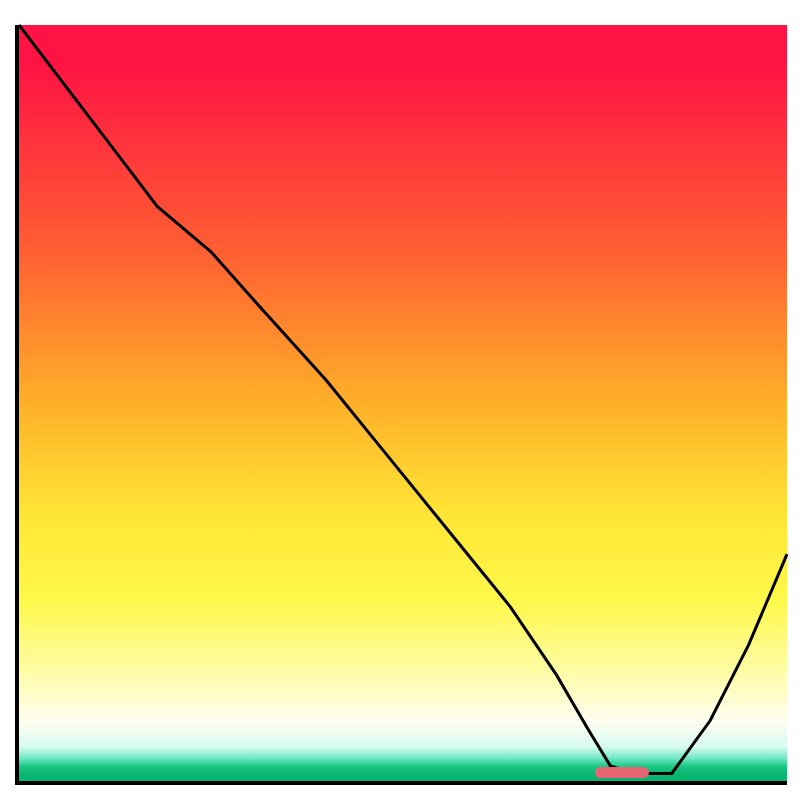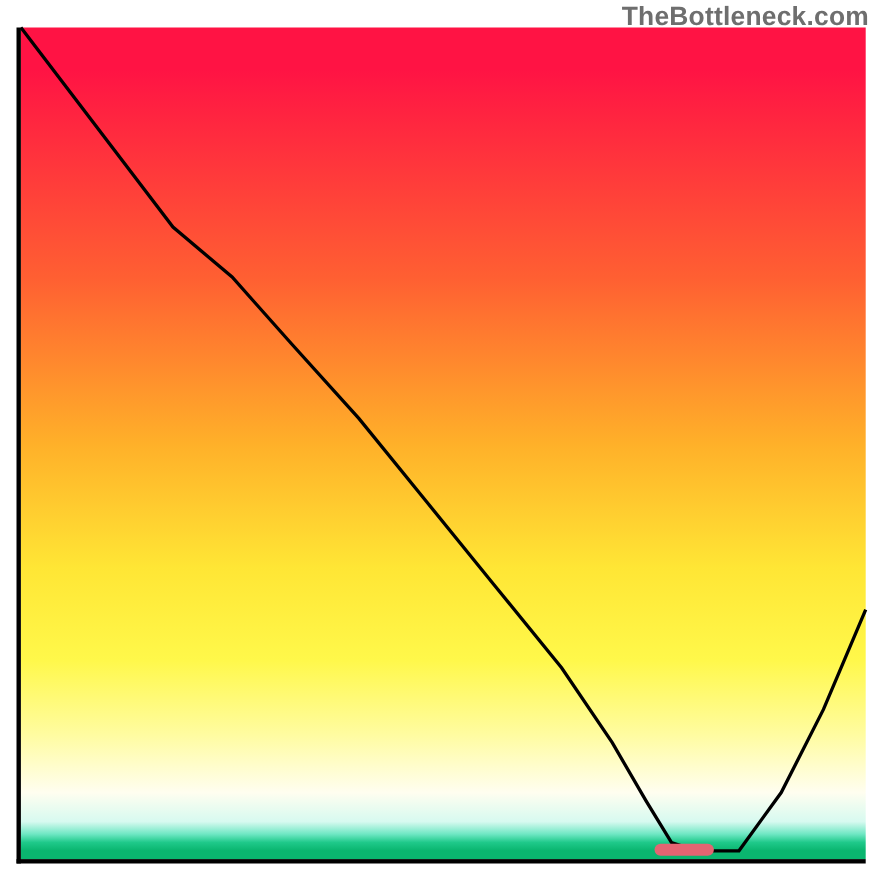--- a/index.html
+++ b/index.html
@@ -63,21 +63,20 @@
     position: absolute;
     height: 11px;
     border-radius: 6px;
     background: #e46472;
   }
 </style>
 </head>
 <body>
 <div class="wrap">
 
-  <div class="watermark">TheBottleneck.com</div>
 
   <div class="plot">
 
     <svg class="curve" viewBox="0 0 768 756" preserveAspectRatio="none">
       <path id="curvePath" fill="none" stroke="#000000" stroke-width="3" d="M 0 0 L 46.08 60.48000000000002 L 92.16 120.96000000000004 L 138.24 181.43999999999994 L 192 226.80000000000007 L 245.76 287.28000000000003 L 307.20000000000005 355.32 L 368.64 430.92 L 430.08000000000004 506.52 L 491.52 582.12 L 537.5999999999999 650.16 L 568.3199999999999 703.08 L 591.36 740.88 L 614.4000000000001 748.44 L 652.8 748.44 L 691.2 695.52 L 729.5999999999999 619.9200000000001 L 768 529.2"></path>
     </svg>
 
     <div class="marker" id="marker" style="left: 576px; width: 53.76px; top: 741.928px; background: rgb(228, 100, 114);"></div>
   </div>
 

